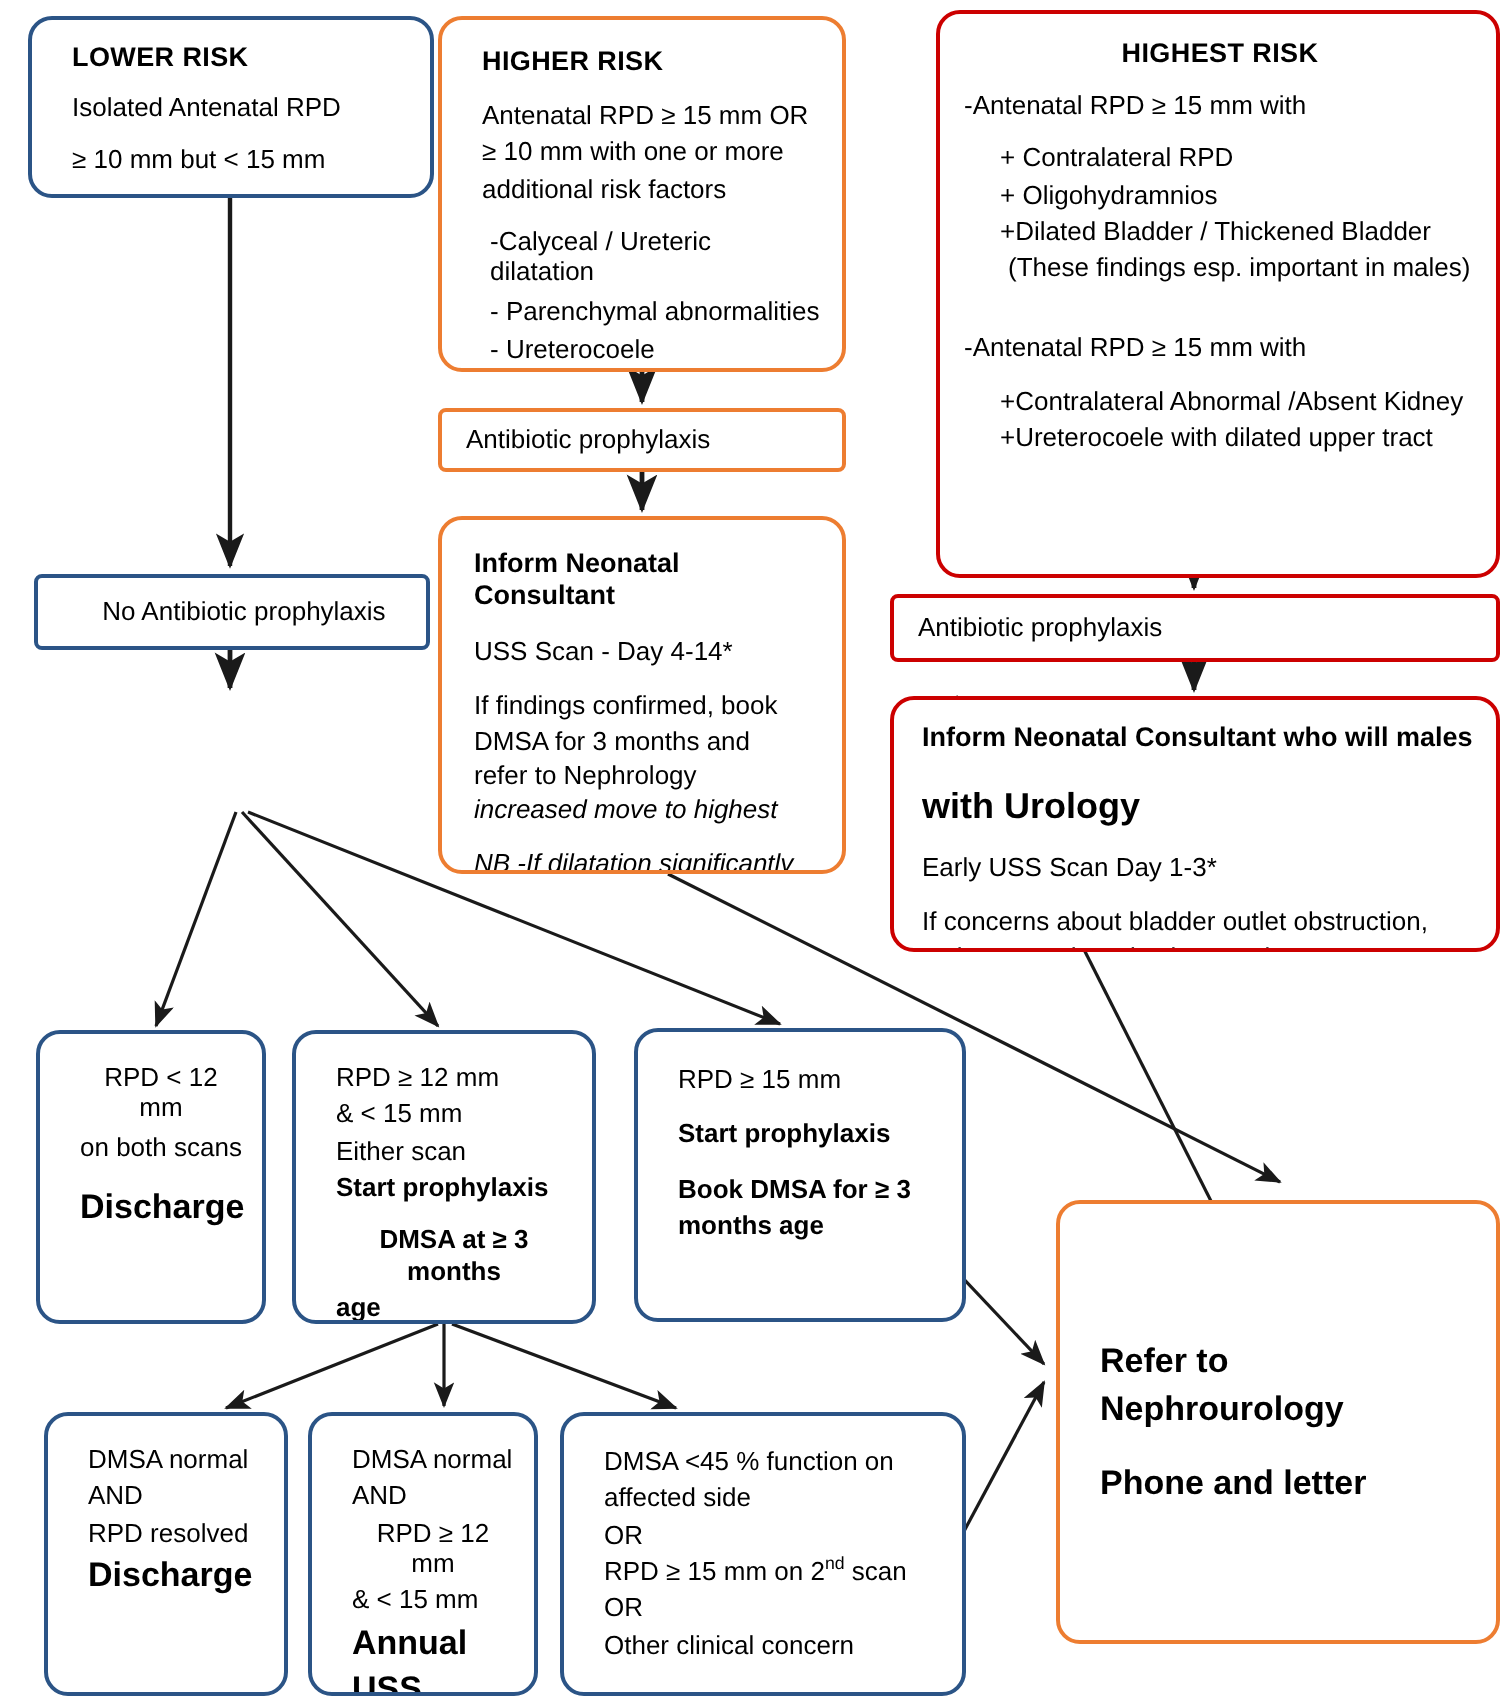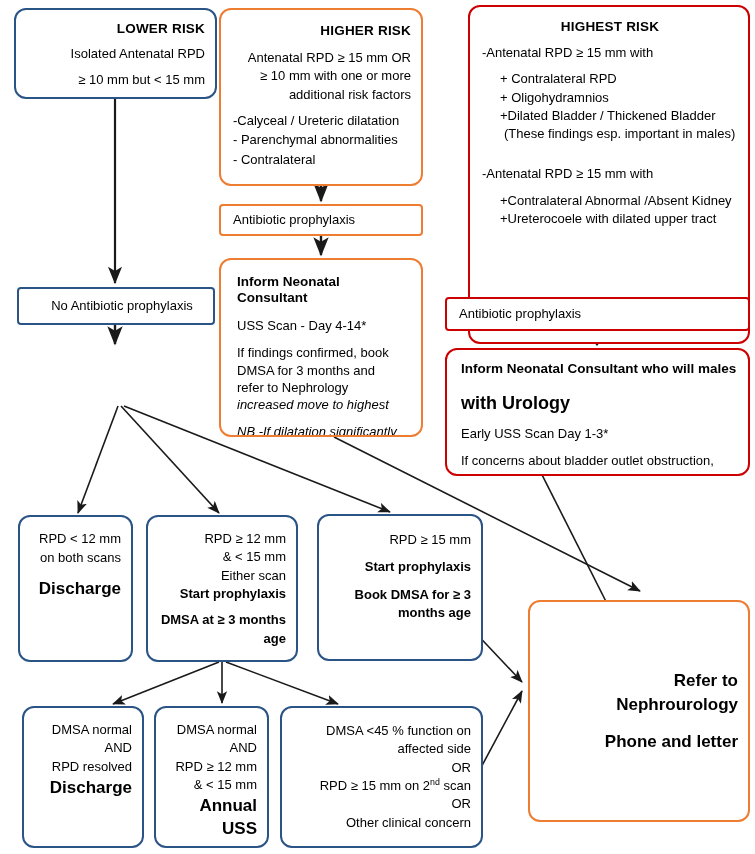--- a/index.html
+++ b/index.html
@@ -50,21 +50,21 @@
     font-size: 13px;
     line-height: 1.18;
   }
   .node .line.b   { font-weight: bold; }
   .node .line.i   { font-style: italic; }
   .node .line.c   { text-align: center; }
   .node .line.l   { text-align: left; }
   .node .line.big { font-size: 17px; font-weight: bold; }
   .node .line.indent { padding-left: 18px; }
 
-  .pad-c { padding: 7px 10px 6px 8px; align-items: flex-end; }
+  .pad-c { padding: 7px 10px 6px 20px; align-items: flex-start; }
   .pad-l { padding: 9px 10px 6px 14px; }
 
   .small-bar {
     justify-content: center;
     border-radius: 4px;
     padding-left: 12px;
   }
   .small-bar .line { text-align: left; }
   sup { font-size: 0.68em; vertical-align: super; line-height: 0; }
 </style>
@@ -117,24 +117,24 @@
     <div class="line c" style="margin-top:11px">≥ 10 mm  but  &lt; 15 mm</div>
   </div>
 
   <div class="node orange pad-c" style="left:219px; top:8px; width:204px; height:178px;">
     <div class="title" style="margin-top:6px">HIGHER RISK</div>
     <div class="line c" style="margin-top:12px">Antenatal RPD  ≥ 15 mm   OR</div>
     <div class="line c" style="margin-top:3px">≥ 10  mm with one or more</div>
     <div class="line c" style="margin-top:3px">additional risk factors</div>
     <div class="line l" style="margin-top:11px; align-self:flex-start; padding-left:4px">-Calyceal / Ureteric dilatation</div>
     <div class="line l" style="margin-top:4px; align-self:flex-start; padding-left:4px">- Parenchymal abnormalities</div>
-    <div class="line l" style="margin-top:4px; align-self:flex-start; padding-left:4px">- Contralateral</div>
-  </div>
-
-  <div class="node red pad-l" style="left:468px; top:5px; width:282px; height:339px; padding-left:12px;">
+    <div class="line l" style="margin-top:4px; align-self:flex-start; padding-left:4px">- Ureterocoele</div>
+  </div>
+
+  <div class="node red pad-l" style="left:468px; top:5px; width:282px; height:284px; padding-left:12px;">
     <div class="title" style="margin-top:3px">HIGHEST RISK</div>
     <div class="line l" style="margin-top:11px">-Antenatal RPD  ≥ 15 mm  with</div>
     <div class="line l indent" style="margin-top:11px">+ Contralateral RPD</div>
     <div class="line l indent" style="margin-top:3px">+ Oligohydramnios</div>
     <div class="line l indent" style="margin-top:3px">+Dilated Bladder / Thickened Bladder</div>
     <div class="line l indent" style="margin-top:3px; padding-left:22px">(These findings esp. important in males)</div>
     <div class="line l" style="margin-top:24px">-Antenatal RPD  ≥ 15 mm  with</div>
     <div class="line l indent" style="margin-top:12px">+Contralateral Abnormal /Absent Kidney</div>
     <div class="line l indent" style="margin-top:3px">+Ureterocoele with dilated upper tract</div>
   </div>

